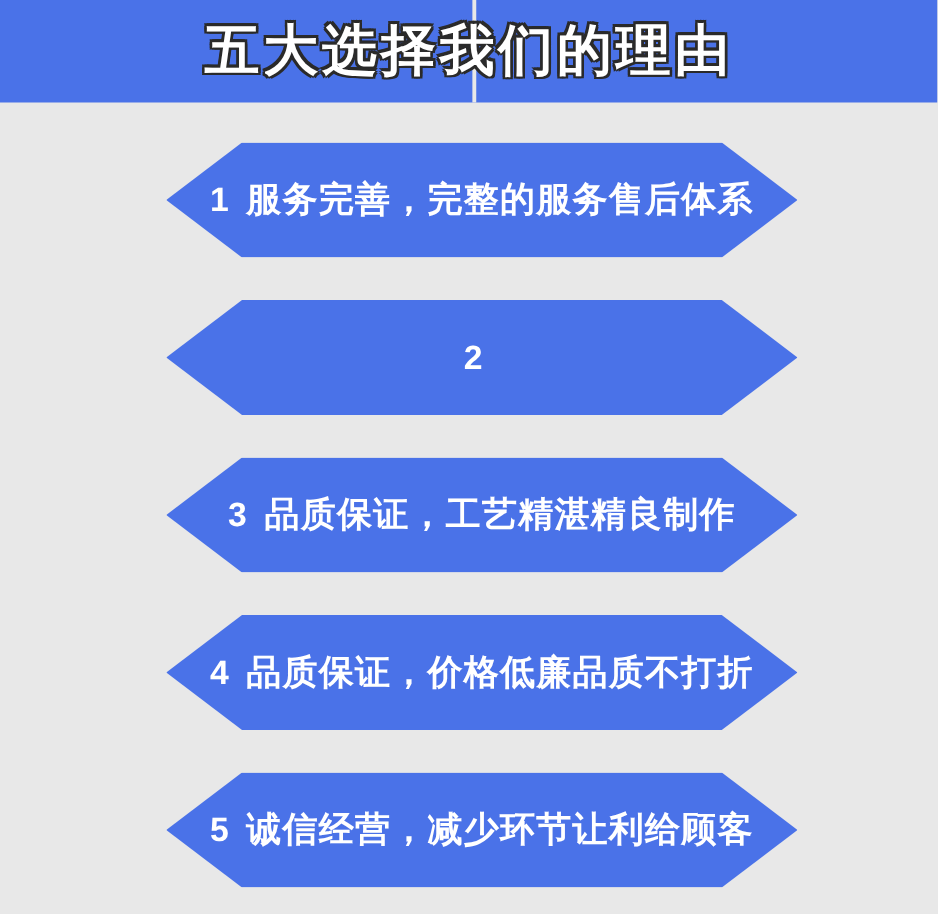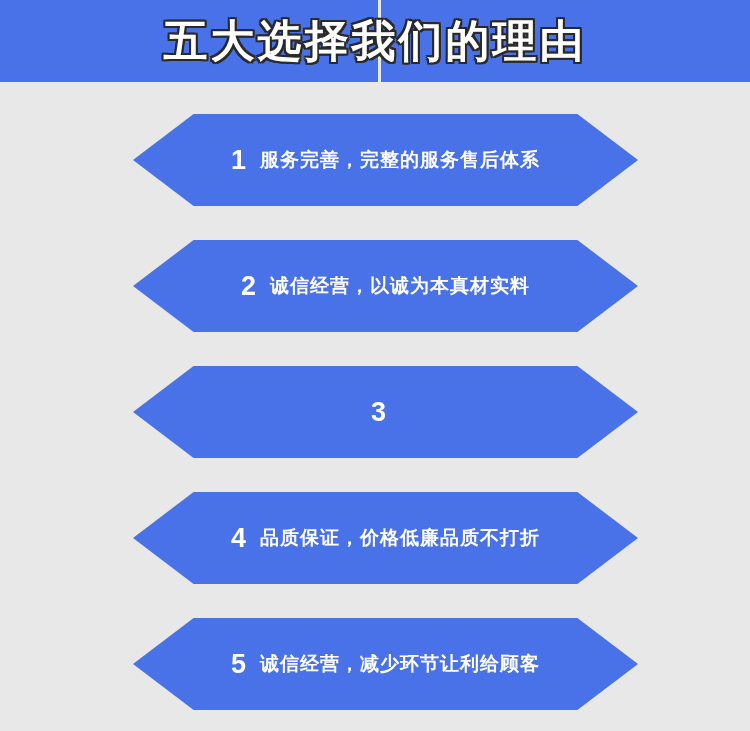--- a/index.html
+++ b/index.html
@@ -89,21 +89,21 @@
     width: 505px;
     height: 92px;
     background: #4a72e8;
     -webkit-clip-path: polygon(0% 50%, 12% 0%, 88% 0%, 100% 50%, 88% 100%, 12% 100%);
     clip-path: polygon(0% 50%, 12% 0%, 88% 0%, 100% 50%, 88% 100%, 12% 100%);
     display: flex;
     align-items: center;
     justify-content: center;
   }
   .item-text {
-    font-size: 19px;
+    font-size: 28px;
     font-weight: bold;
     color: #ffffff;
     letter-spacing: 1px;
     white-space: nowrap;
     font-family: "Liberation Sans", "DejaVu Sans", sans-serif;
   }
   .item-num {
     font-size: 27px;
     font-weight: bold;
     color: #ffffff;
@@ -130,25 +130,25 @@
 
   <div class="items">
 
     <div class="item item-1">
       <span class="item-num">1</span>
       <span class="item-text">服务完善，完整的服务售后体系</span>
     </div>
 
     <div class="item item-2">
       <span class="item-num">2</span>
-      <span class="item-text">诚信经营，以诚为本真材实料</span>
     </div>
 
     <div class="item item-3">
       <span class="item-num">3</span>
+      <span class="item-text">品质保证，工艺精湛精良制作</span>
     </div>
 
     <div class="item item-4">
       <span class="item-num">4</span>
       <span class="item-text">品质保证，价格低廉品质不打折</span>
     </div>
 
     <div class="item item-5">
       <span class="item-num">5</span>
       <span class="item-text">诚信经营，减少环节让利给顾客</span>

